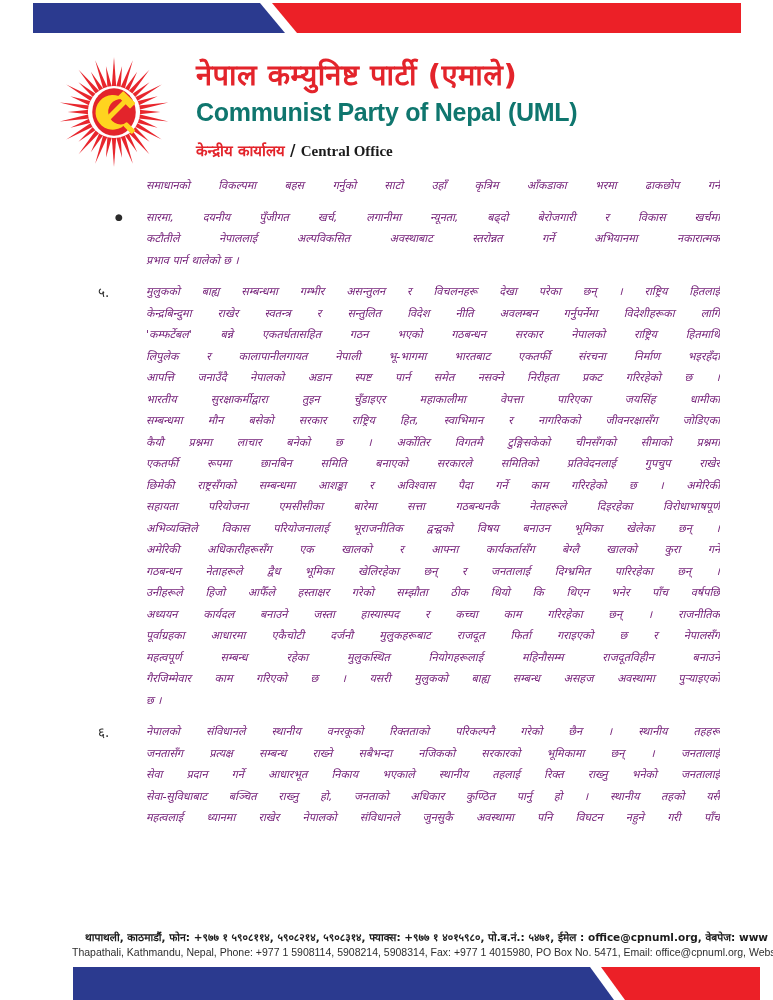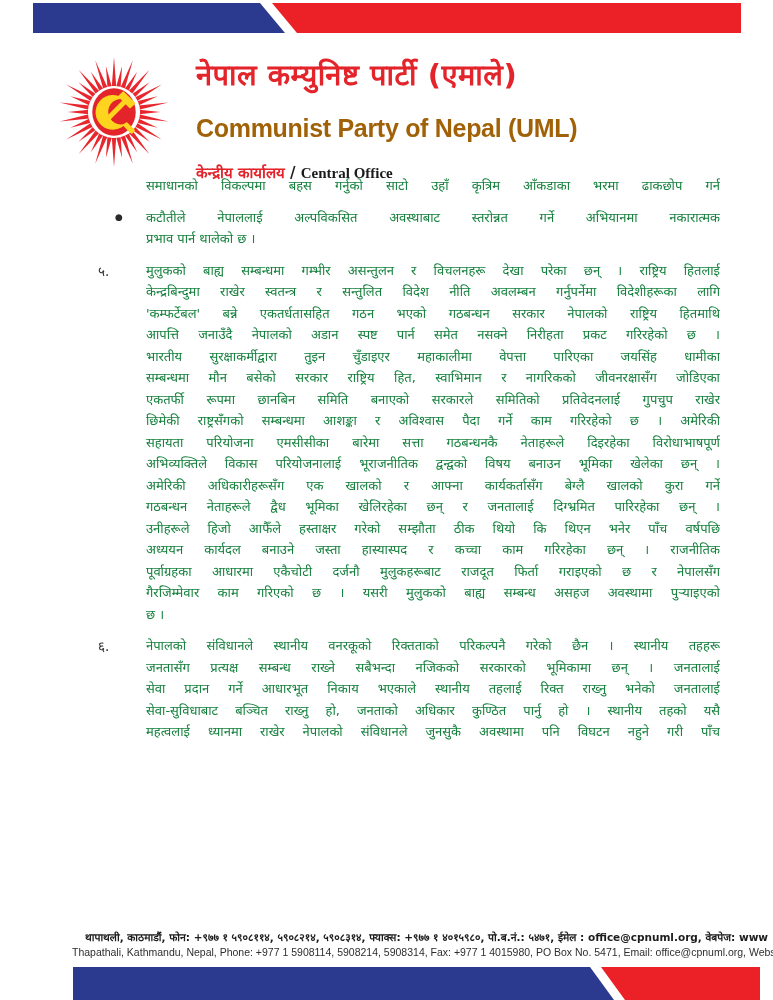--- a/index.html
+++ b/index.html
@@ -16,37 +16,37 @@
   .emblem{position:absolute;left:56px;top:54px;}
   .emblem .rays polygon{fill:#E8262D;}
 
   .htext{position:absolute;left:196px;top:56px;white-space:nowrap;}
   .title-np{
     font-family:"DejaVu Sans",sans-serif;font-weight:bold;font-size:29px;line-height:38px;
     color:#E3242B;letter-spacing:0.5px;
   }
   .title-en{
     font-family:"Liberation Sans","DejaVu Sans",sans-serif;font-weight:bold;font-size:25px;
-    line-height:33px;color:#a16207;letter-spacing:-0.3px;margin-top:18px;
+    line-height:33px;color:#0f766e;letter-spacing:-0.3px;margin-top:2px;
   }
-  .office-line{margin-top:18px;font-size:15px;line-height:20px;}
+  .office-line{margin-top:12px;font-size:15px;line-height:20px;}
   .office-np{font-family:"DejaVu Sans",sans-serif;font-weight:bold;color:#E3242B;}
   .office-sep{color:#1a1a1a;font-weight:bold;}
   .office-en{font-family:"Liberation Serif","DejaVu Serif",serif;font-weight:bold;color:#1a1a1a;}
 
   .bodytext{position:absolute;left:146px;top:175px;width:574px;}
   .para{position:relative;margin:0 0 10px 0;}
   .marker{
     position:absolute;left:-48px;top:1px;font-size:13.5px;line-height:21.5px;color:#2b2b2b;
   }
   .marker.bullet{left:-31px;top:0;font-size:9px;}
   .line{
-    font-size:13px;line-height:21.5px;height:21.5px;color:#15803d;
+    font-size:11px;line-height:21.5px;height:21.5px;color:#701a75;
     text-align:justify;text-align-last:justify;text-justify:inter-word;
-    white-space:nowrap;overflow:hidden;
+    white-space:nowrap;overflow:hidden;font-style:italic;
   }
   .line.lastline{text-align-last:left;}
 
   .footer{
     position:absolute;left:72px;top:930px;width:760px;overflow:hidden;white-space:nowrap;
   }
   .f-np{
     font-family:"DejaVu Sans",sans-serif;font-weight:bold;font-size:10.5px;line-height:15px;
     color:#1c1c1c;padding-left:13px;
   }
@@ -121,40 +121,44 @@
     <div class="title-en">Communist Party of Nepal (UML)</div>
     <div class="office-line"><span class="office-np">केन्द्रीय कार्यालय</span><span class="office-sep"> / </span><span class="office-en">Central Office</span></div>
   </div>
 
   <div class="bodytext">
       <div class="para">
         <div class="line">समाधानको विकल्पमा बहस गर्नुको साटो उहाँ कृत्रिम आँकडाका भरमा ढाकछोप गर्न</div>
       </div>
       <div class="para">
         <span class="marker bullet">●</span>
+        <div class="line">सारमा, दयनीय पुँजीगत खर्च, लगानीमा न्यूनता, बढ्दो बेरोजगारी र विकास खर्चमा</div>
         <div class="line">कटौतीले नेपाललाई अल्पविकसित अवस्थाबाट स्तरोन्नत गर्ने अभियानमा नकारात्मक</div>
         <div class="line lastline">प्रभाव पार्न थालेको छ ।</div>
       </div>
       <div class="para">
         <span class="marker">५.</span>
         <div class="line">मुलुकको बाह्य सम्बन्धमा गम्भीर असन्तुलन र विचलनहरू देखा परेका छन् । राष्ट्रिय हितलाई</div>
         <div class="line">केन्द्रबिन्दुमा राखेर स्वतन्त्र र सन्तुलित विदेश नीति अवलम्बन गर्नुपर्नेमा विदेशीहरूका लागि</div>
         <div class="line">'कम्फर्टेबल' बन्ने एकतर्धतासहित गठन भएको गठबन्धन सरकार नेपालको राष्ट्रिय हितमाथि</div>
+        <div class="line">लिपुलेक र कालापानीलगायत नेपाली भू-भागमा भारतबाट एकतर्फी संरचना निर्माण भइरहँदा</div>
         <div class="line">आपत्ति जनाउँदै नेपालको अडान स्पष्ट पार्न समेत नसक्ने निरीहता प्रकट गरिरहेको छ ।</div>
         <div class="line">भारतीय सुरक्षाकर्मीद्वारा तुइन चुँडाइएर महाकालीमा वेपत्ता पारिएका जयसिंह धामीका</div>
         <div class="line">सम्बन्धमा मौन बसेको सरकार राष्ट्रिय हित, स्वाभिमान र नागरिकको जीवनरक्षासँग जोडिएका</div>
+        <div class="line">कैयौ प्रश्नमा लाचार बनेको छ । अर्कोतिर विगतमै टुङ्गिसकेको चीनसँगको सीमाको प्रश्नमा</div>
         <div class="line">एकतर्फी रूपमा छानबिन समिति बनाएको सरकारले समितिको प्रतिवेदनलाई गुपचुप राखेर</div>
         <div class="line">छिमेकी राष्ट्रसँगको सम्बन्धमा आशङ्का र अविश्वास पैदा गर्ने काम गरिरहेको छ । अमेरिकी</div>
         <div class="line">सहायता परियोजना एमसीसीका बारेमा सत्ता गठबन्धनकै नेताहरूले दिइरहेका विरोधाभाषपूर्ण</div>
         <div class="line">अभिव्यक्तिले विकास परियोजनालाई भूराजनीतिक द्वन्द्वको विषय बनाउन भूमिका खेलेका छन् ।</div>
         <div class="line">अमेरिकी अधिकारीहरूसँग एक खालको र आफ्ना कार्यकर्तासँग बेग्लै खालको कुरा गर्ने</div>
         <div class="line">गठबन्धन नेताहरूले द्वैध भूमिका खेलिरहेका छन् र जनतालाई दिग्भ्रमित पारिरहेका छन् ।</div>
         <div class="line">उनीहरूले हिजो आफैँले हस्ताक्षर गरेको सम्झौता ठीक थियो कि थिएन भनेर पाँच वर्षपछि</div>
         <div class="line">अध्ययन कार्यदल बनाउने जस्ता हास्यास्पद र कच्चा काम गरिरहेका छन् । राजनीतिक</div>
         <div class="line">पूर्वाग्रहका आधारमा एकैचोटी दर्जनौ मुलुकहरूबाट राजदूत फिर्ता गराइएको छ र नेपालसँग</div>
+        <div class="line">महत्वपूर्ण सम्बन्ध रहेका मुलुकस्थित नियोगहरूलाई महिनौसम्म राजदूतविहीन बनाउने</div>
         <div class="line">गैरजिम्मेवार काम गरिएको छ । यसरी मुलुकको बाह्य सम्बन्ध असहज अवस्थामा पुऱ्याइएको</div>
         <div class="line lastline">छ ।</div>
       </div>
       <div class="para">
         <span class="marker">६.</span>
         <div class="line">नेपालको संविधानले स्थानीय वनरकूको रिक्तताको परिकल्पनै गरेको छैन । स्थानीय तहहरू</div>
         <div class="line">जनतासँग प्रत्यक्ष सम्बन्ध राख्ने सबैभन्दा नजिकको सरकारको भूमिकामा छन् । जनतालाई</div>
         <div class="line">सेवा प्रदान गर्ने आधारभूत निकाय भएकाले स्थानीय तहलाई रिक्त राख्नु भनेको जनतालाई</div>
         <div class="line">सेवा-सुविधाबाट बञ्चित राख्नु हो, जनताको अधिकार कुण्ठित पार्नु हो । स्थानीय तहको यसै</div>
         <div class="line">महत्वलाई ध्यानमा राखेर नेपालको संविधानले जुनसुकै अवस्थामा पनि विघटन नहुने गरी पाँच</div>

